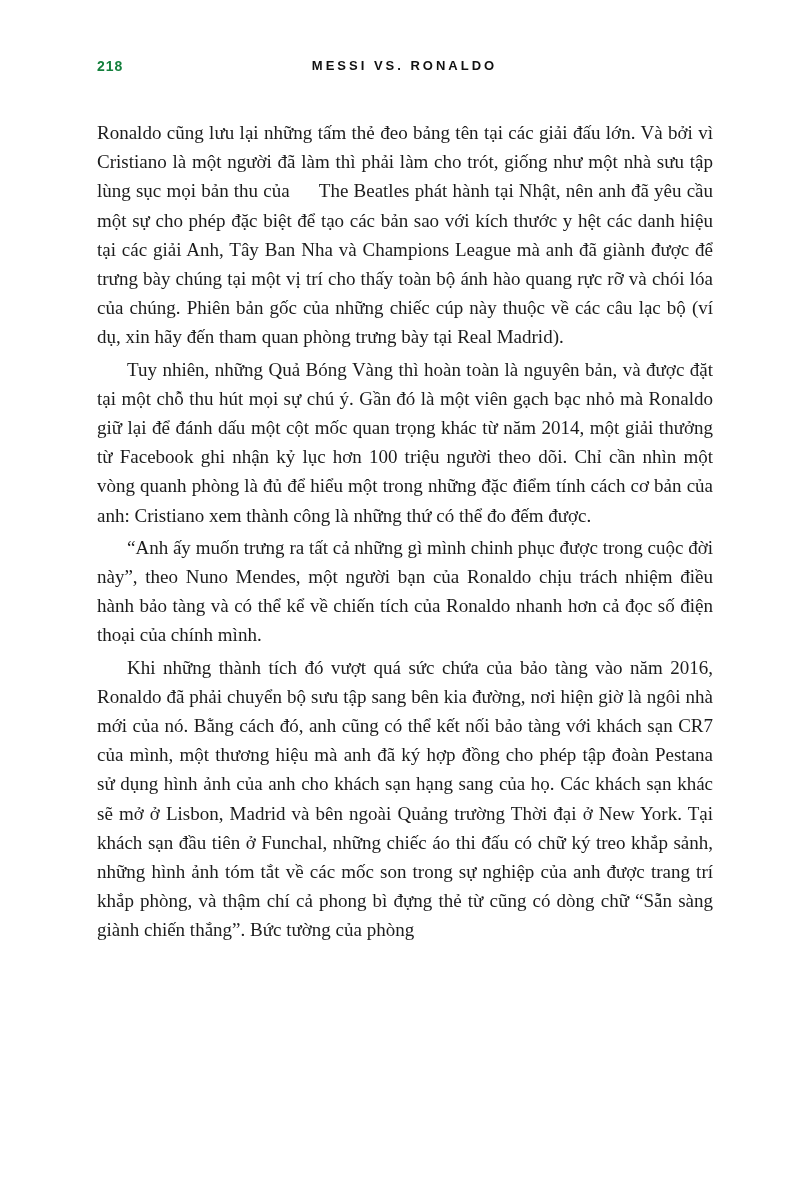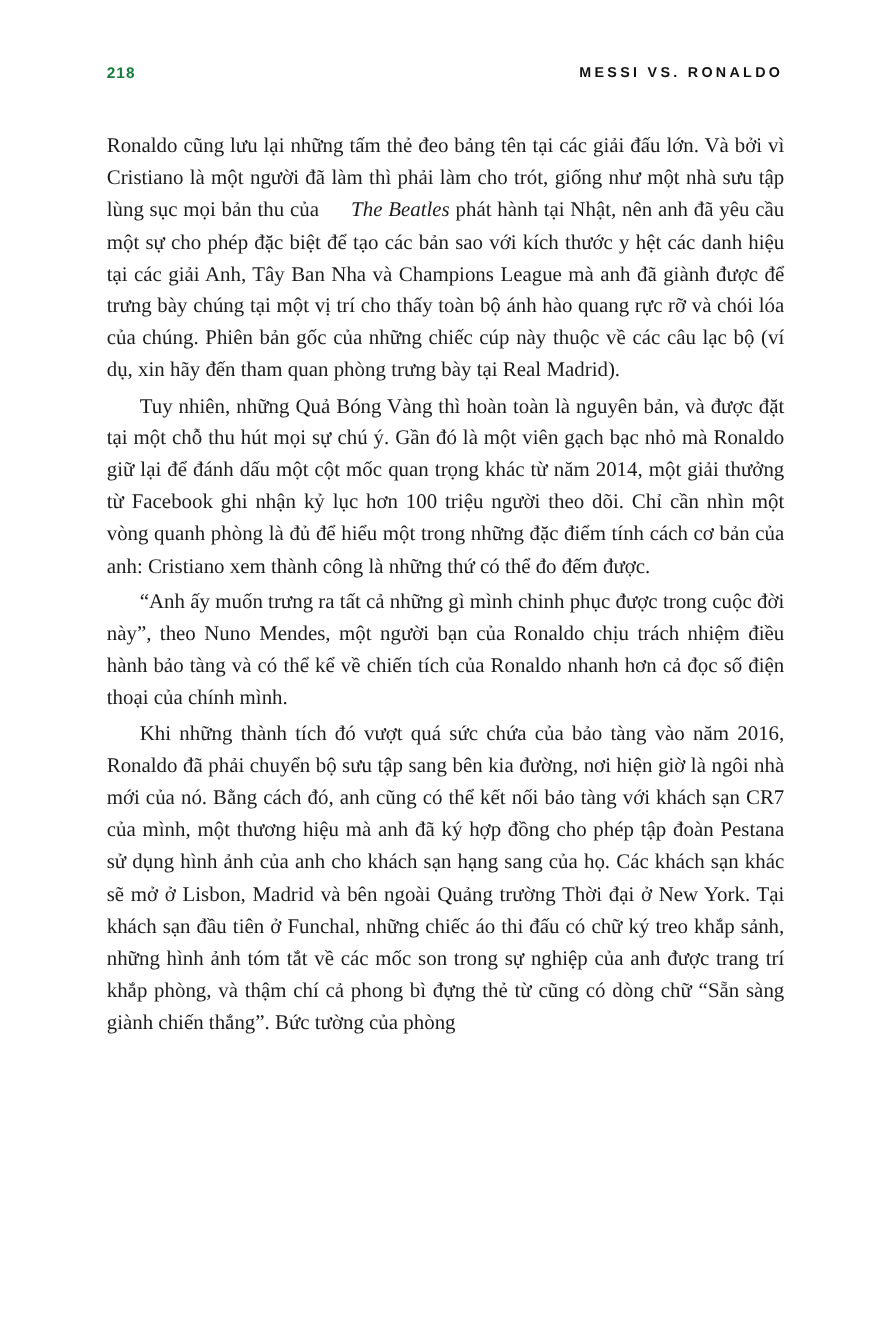--- a/index.html
+++ b/index.html
@@ -27,21 +27,21 @@
     position: absolute;
     left: 0;
     top: 0;
     font-family: "Liberation Sans", sans-serif;
     font-weight: 700;
     font-size: 14px;
     letter-spacing: 1px;
     color: #15803d;
   }
   .header-title {
-    text-align: right;
+    text-align: center;
     font-family: "Liberation Sans", sans-serif;
     font-weight: 700;
     font-size: 13px;
     letter-spacing: 3px;
     color: #111111;
     text-transform: uppercase;
   }
   .body-text {
     position: absolute;
     top: 118px;
@@ -53,21 +53,20 @@
     color: #1c1c1c;
   }
   .body-text p.para {
     margin: 0 0 3px 0;
     padding: 0;
   }
   .body-text p.para.indent {
     text-indent: 30px;
   }
   .italic {
-    font-style: italic;
     margin-left: 24px;
   }
 </style>
 </head>
 <body>
 
 <div class="page">
   <div class="running-header">
     <span class="page-number">218</span>
     <div class="header-title">MESSI VS. RONALDO</div>

